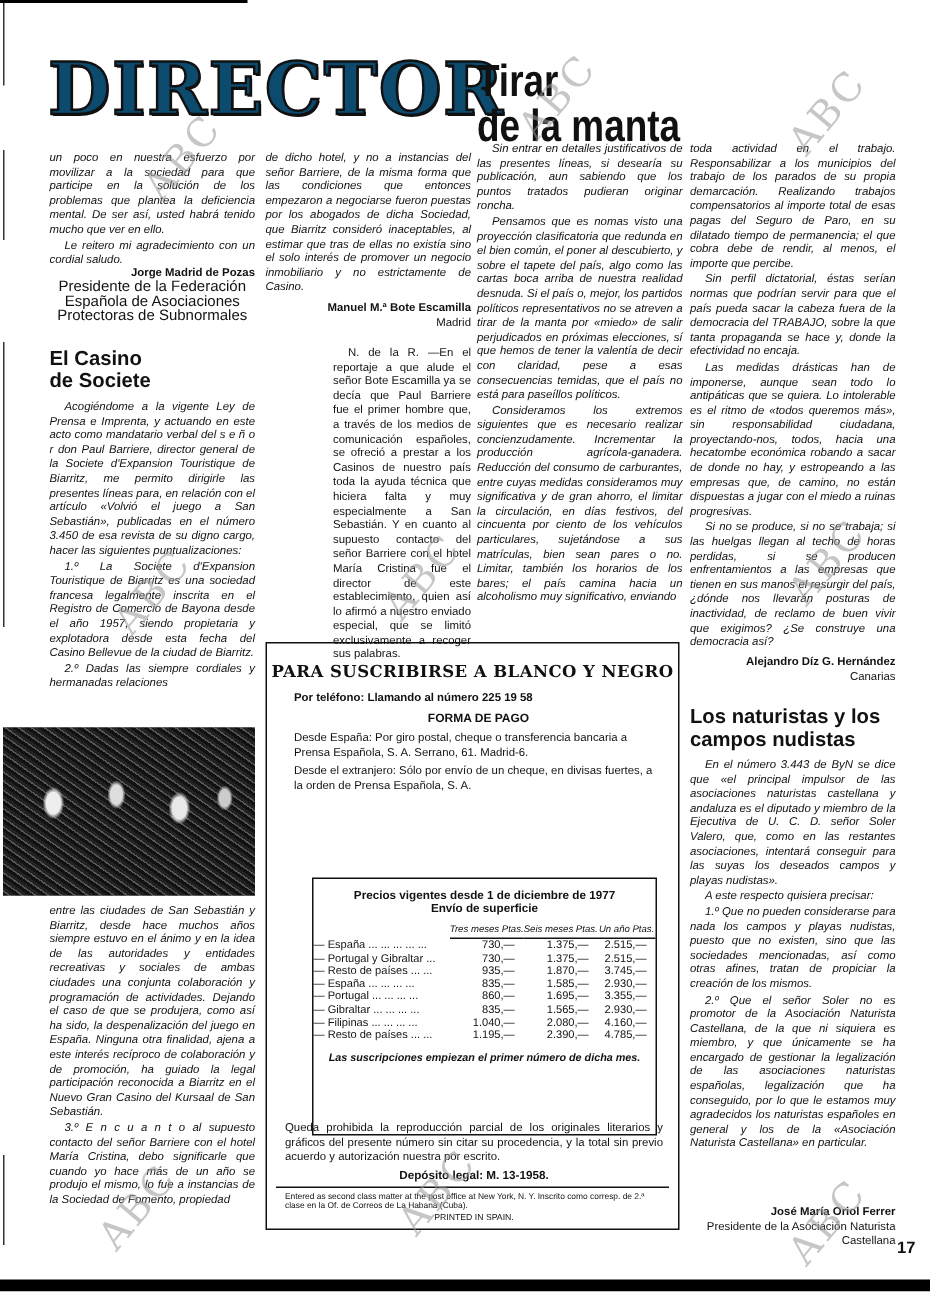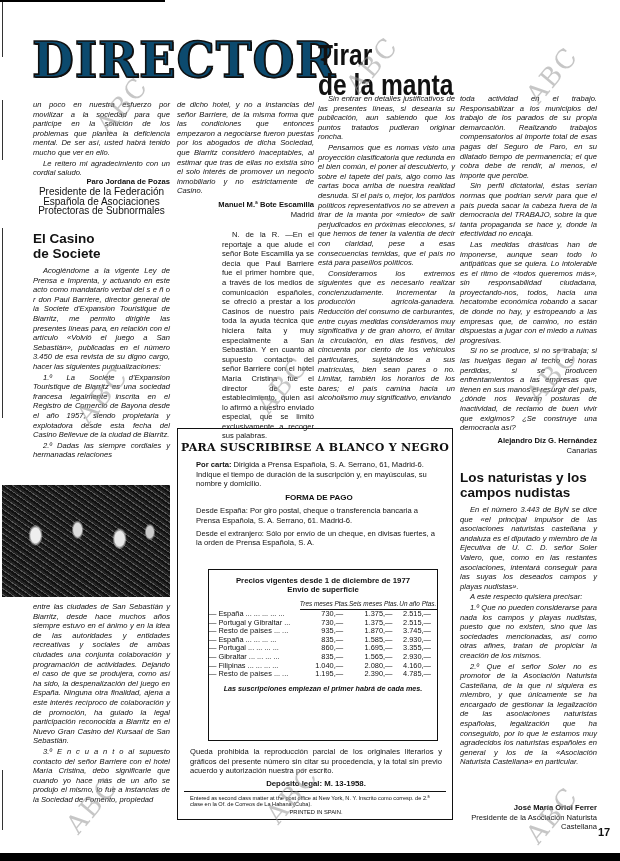--- a/index.html
+++ b/index.html
@@ -15,21 +15,21 @@
   .h-sec{font-weight:bold;font-size:13.5px;line-height:15px;}
   .sig{font-size:7.6px;line-height:9.5px;text-align:right;}
   .sig b{font-weight:bold;}
   .sig2{font-size:10px;line-height:9.5px;text-align:center;}
   .leftrule{position:absolute;left:2px;width:1px;background:#333;}
   .box{border:1.5px solid #111;}
   .box-title{font-family:"DejaVu Serif",serif;font-weight:bold;font-size:11px;text-align:center;letter-spacing:0.3px;}
   .box-text{font-size:7.6px;line-height:9.6px;}
   .box-text p{margin:0 0 3px 0;}
   .forma{font-weight:bold;text-align:center;font-size:8px;margin:4px 0;}
-  .price-box{border:1.2px solid #111;}
+  .price-box{border:1.2px solid #111;margin-top:16px;}
   table.prices{border-collapse:collapse;font-size:7.4px;line-height:8.6px;width:100%;}
   table.prices td{padding:0;white-space:nowrap;}
   table.prices td.num{text-align:right;padding-right:6px;}
   .colhead{font-style:italic;font-size:6.4px;line-height:7px;text-align:center;border-bottom:1px solid #111;padding-bottom:2px !important;}
   .grp{font-weight:bold;font-size:7.6px;padding-top:5px !important;}
   .photo{background:
     radial-gradient(ellipse 12px 18px at 20% 45%, #eee 0 40%, transparent 60%),
     radial-gradient(ellipse 10px 16px at 45% 40%, #ddd 0 40%, transparent 60%),
     radial-gradient(ellipse 12px 18px at 70% 48%, #e8e8e8 0 40%, transparent 60%),
     radial-gradient(ellipse 9px 14px at 88% 42%, #ccc 0 40%, transparent 60%),
@@ -50,21 +50,21 @@
 <div class="leftrule" style="top:2px;height:55px;"></div>
 <div class="leftrule" style="top:100px;height:60px;"></div>
 <div class="leftrule" style="top:228px;height:190px;"></div>
 <div class="leftrule" style="top:770px;height:60px;"></div>
 
 <div class="abs txt" style="left:33px;top:100px;width:137px;">
   <p style="text-indent:0">un poco en nuestra esfuerzo por movilizar a la sociedad para que participe en la solución de los problemas que plantea la deficiencia mental. De ser así, usted habrá tenido mucho que ver en ello.</p>
   <p>Le reitero mi agradecimiento con un cordial saludo.</p>
 </div>
 <div class="abs sig" style="left:33px;top:177px;width:137px;">
-  <b>Paro Jordana de Pozas</b>
+  <b>Jorge Madrid de Pozas</b>
 </div>
 <div class="abs sig2" style="left:33px;top:187px;width:137px;">Presidente de la Federación Española de Asociaciones Protectoras de Subnormales</div>
 
 <div class="abs h-sec" style="left:33px;top:231px;width:137px;">
   <div>El Casino</div>
   <div>de Societe</div>
 </div>
 <div class="abs txt" style="left:33px;top:266px;width:137px;">
   <p>Acogiéndome a la vigente Ley de Prensa e Imprenta, y actuando en este acto como mandatario verbal del s e ñ o r don Paul Barriere, director general de la Societe d'Expansion Touristique de Biarritz, me permito dirigirle las presentes líneas para, en relación con el artículo «Volvió el juego a San Sebastián», publicadas en el número 3.450 de esa revista de su digno cargo, hacer las siguientes puntualizaciones:</p>
   <p>1.º La Societe d'Expansion Touristique de Biarritz es una sociedad francesa legalmente inscrita en el Registro de Comercio de Bayona desde el año 1957, siendo propietaria y explotadora desde esta fecha del Casino Bellevue de la ciudad de Biarritz.</p>
@@ -120,21 +120,21 @@
   <p>2.º Que el señor Soler no es promotor de la Asociación Naturista Castellana, de la que ni siquiera es miembro, y que únicamente se ha encargado de gestionar la legalización de las asociaciones naturistas españolas, legalización que ha conseguido, por lo que le estamos muy agradecidos los naturistas españoles en general y los de la «Asociación Naturista Castellana» en particular.</p>
 </div>
 <div class="abs sig" style="left:460px;top:803px;width:137px;">
   <div><b>José María Oriol Ferrer</b></div>
   <div>Presidente de la Asociación Naturista Castellana</div>
 </div>
 
 <div class="abs box" style="left:177px;top:428px;width:274px;height:390px;">
   <div class="box-title" style="margin-top:12px;">PARA SUSCRIBIRSE A BLANCO Y NEGRO</div>
   <div class="box-text" style="padding:6px 10px 0 18px;">
-    <p><b>Por carta:</b> <span>Dirigida a Prensa Española, S. A. Serrano, 61, Madrid-6. Indique el tiempo de duración de la suscripción y, en mayúsculas, su nombre y domicilio.</span></p>
+    <p><b>Por teléfono:</b> <b>Llamando al número 225 19 58</b></p>
     <div class="forma">FORMA DE PAGO</div>
     <p>Desde España: Por giro postal, cheque o transferencia bancaria a Prensa Española, S. A. Serrano, 61. Madrid-6.</p>
     <p>Desde el extranjero: Sólo por envío de un cheque, en divisas fuertes, a la orden de Prensa Española, S. A.</p>
   </div>
 
   <div class="abs price-box" style="left:30px;top:140px;width:228px;height:170px;">
     <div style="text-align:center;font-size:7.8px;line-height:9px;margin-top:6px;font-weight:bold;">Precios vigentes desde 1 de diciembre de 1977</div>
     <div style="text-align:center;font-size:7.8px;line-height:9px;font-weight:bold;">Envío de superficie</div>
     <table class="prices" style="margin-top:6px;padding:0 4px;">
       <colgroup>
@@ -193,21 +193,21 @@
             <td class="num">4.160,—</td>
           </tr>
       <tr>
             <td>— Resto de países ... ...</td>
             <td class="num">1.195,—</td>
             <td class="num">2.390,—</td>
             <td class="num">4.785,—</td>
           </tr>
     </tbody>
       </table>
-    <div style="font-style:italic;font-weight:bold;font-size:7.2px;text-align:center;margin-top:5px;">Las suscripciones empiezan el primer habrá de cada mes.</div>
+    <div style="font-style:italic;font-weight:bold;font-size:7.2px;text-align:center;margin-top:5px;">Las suscripciones empiezan el primer número de dicha mes.</div>
   </div>
 
   <div class="abs box-text" style="left:12px;top:318px;width:252px;text-align:justify;">Queda prohibida la reproducción parcial de los originales literarios y gráficos del presente número sin citar su procedencia, y la total sin previo acuerdo y autorización nuestra por escrito.</div>
   <div class="abs" style="left:12px;top:350px;width:252px;text-align:center;font-size:7.8px;font-weight:bold;">Depósito legal: M. 13-1958.</div>
   <div class="abs" style="left:6px;top:362px;width:262px;height:1px;background:#111;"></div>
   <div class="abs" style="left:12px;top:366px;width:252px;font-size:5.6px;line-height:6.4px;">Entered as second class matter at the post office at New York, N. Y. Inscrito como corresp. de 2.ª clase en la Of. de Correos de La Habana (Cuba).</div>
   <div class="abs" style="left:12px;top:380px;width:252px;text-align:center;font-size:5.8px;">PRINTED IN SPAIN.</div>
 </div>
 
 <div class="abs pageno" style="left:598px;top:826px;">17</div>

